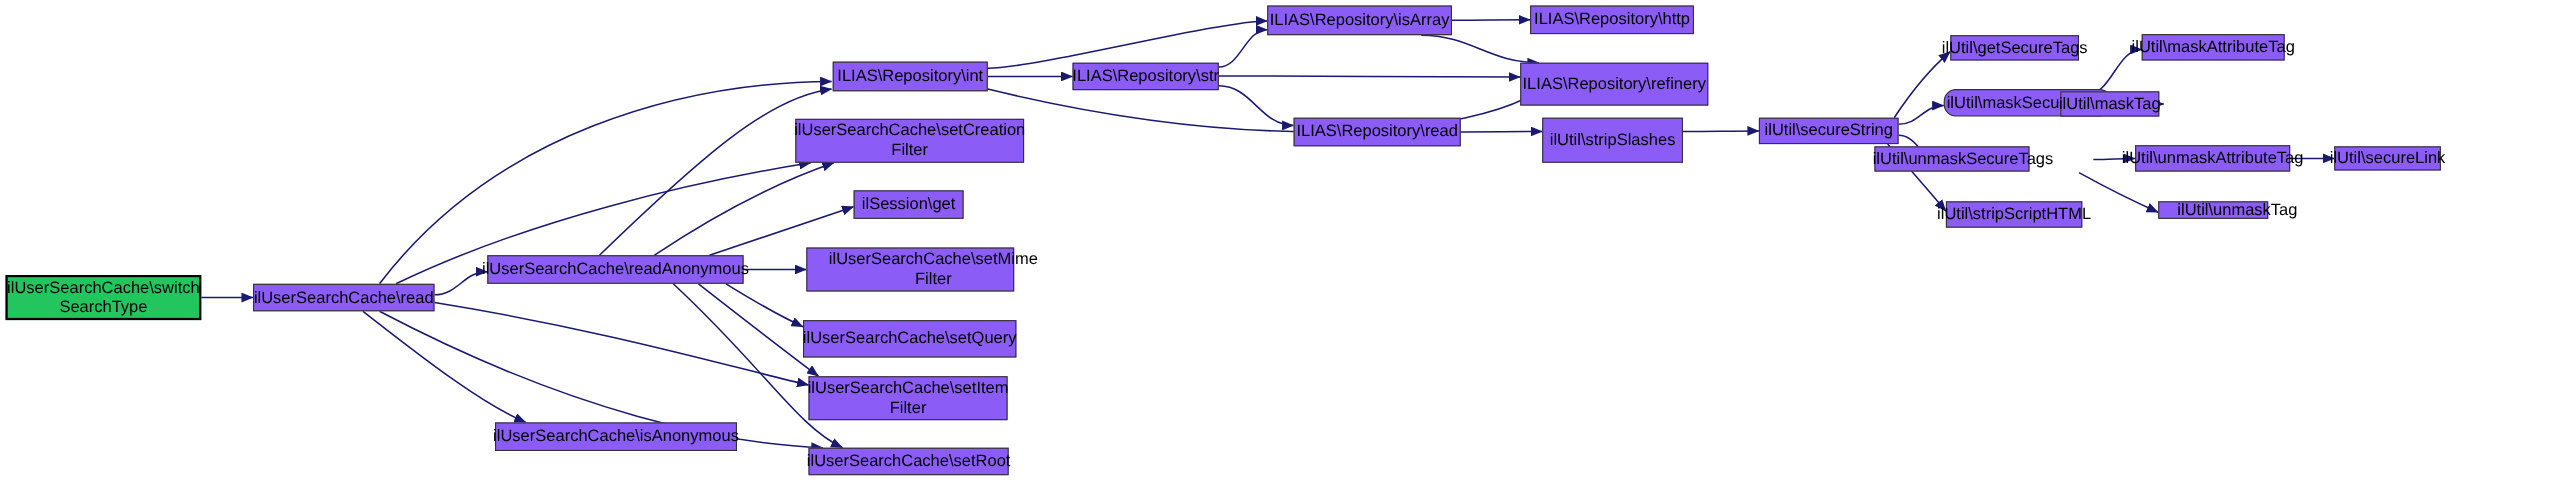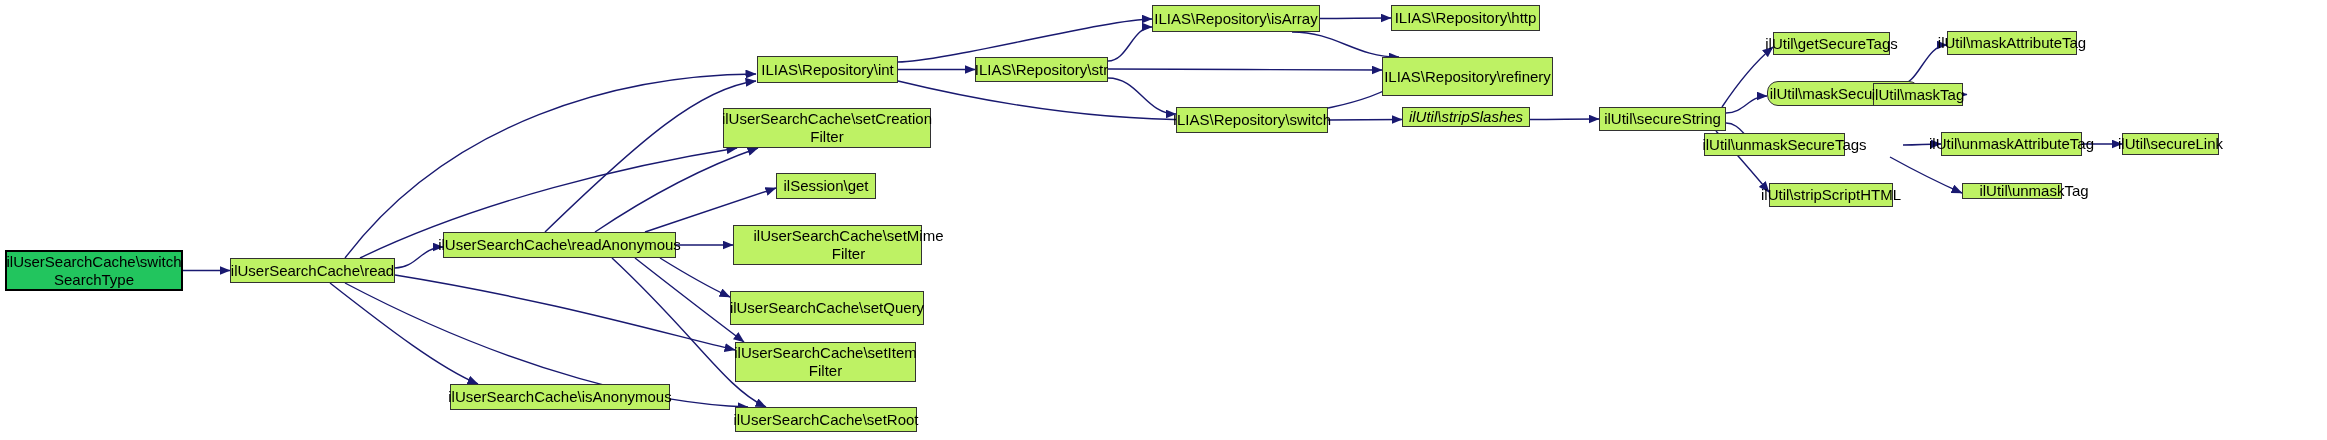--- a/index.html
+++ b/index.html
@@ -17,21 +17,21 @@
   }
   svg.edges {
     position: absolute;
     left: 0;
     top: 0;
     z-index: 1;
   }
   .node {
     position: absolute;
     box-sizing: border-box;
-    background: #bef264;
+    background: #8b5cf6;
     border: 1.5px solid #323232;
     color: #000000;
     display: flex;
     align-items: center;
     justify-content: center;
     text-align: center;
     font-size: 15px;
     line-height: 18px;
     white-space: pre-line;
     z-index: 2;
@@ -100,24 +100,24 @@
 Filter</div>
       <div class="node" style="left: 776px; top: 173px; width: 100px; height: 26px;">ilSession\get</div>
       <div class="node" style="left: 733px; top: 225px; width: 189px; height: 40px; padding-left: 42px;">ilUserSearchCache\setMime
 Filter</div>
       <div class="node" style="left: 730px; top: 291px; width: 194px; height: 34px;">ilUserSearchCache\setQuery</div>
       <div class="node" style="left: 735px; top: 342px; width: 181px; height: 40px;">ilUserSearchCache\setItem
 Filter</div>
       <div class="node" style="left: 735px; top: 407px; width: 182px; height: 25px;">ilUserSearchCache\setRoot</div>
       <div class="node" style="left: 975px; top: 57px; width: 133px; height: 25px;">ILIAS\Repository\str</div>
       <div class="node" style="left: 1152px; top: 5px; width: 168px; height: 27px;">ILIAS\Repository\isArray</div>
-      <div class="node" style="left: 1176px; top: 107px; width: 152px; height: 26px;">ILIAS\Repository\switch</div>
+      <div class="node" style="left: 1176px; top: 107px; width: 152px; height: 26px;">ILIAS\Repository\read</div>
       <div class="node" style="left: 1391px; top: 5px; width: 149px; height: 26px;">ILIAS\Repository\http</div>
       <div class="node" style="left: 1382px; top: 57px; width: 171px; height: 39px;">ILIAS\Repository\refinery</div>
-      <div class="node" style="left: 1402px; top: 107px; width: 128px; height: 20px; font-style: italic;">ilUtil\stripSlashes</div>
+      <div class="node" style="left: 1402px; top: 107px; width: 128px; height: 41px;">ilUtil\stripSlashes</div>
       <div class="node" style="left: 1599px; top: 107px; width: 127px; height: 24px;">ilUtil\secureString</div>
       <div class="node" style="left: 1773px; top: 32px; width: 117px; height: 23px;">ilUtil\getSecureTags</div>
       <div class="node" style="left: 1767px; top: 81px; width: 153px; height: 25px; border-radius: 11px;">ilUtil\maskSecureTags</div>
       <div class="node" style="left: 1704px; top: 133px; width: 141px; height: 23px; padding-left: 20px;">ilUtil\unmaskSecureTags</div>
       <div class="node" style="left: 1769px; top: 183px; width: 124px; height: 24px;">ilUtil\stripScriptHTML</div>
       <div class="node" style="left: 1947px; top: 31px; width: 130px; height: 24px;">ilUtil\maskAttributeTag</div>
       <div class="node" style="left: 1873px; top: 83px; width: 90px; height: 23px;">ilUtil\maskTag</div>
       <div class="node" style="left: 1941px; top: 132px; width: 141px; height: 24px;">ilUtil\unmaskAttributeTag</div>
       <div class="node" style="left: 1962px; top: 183px; width: 100px; height: 16px; padding-left: 44px;">ilUtil\unmaskTag</div>
       <div class="node" style="left: 2122px; top: 133px; width: 97px; height: 22px;">ilUtil\secureLink</div>

